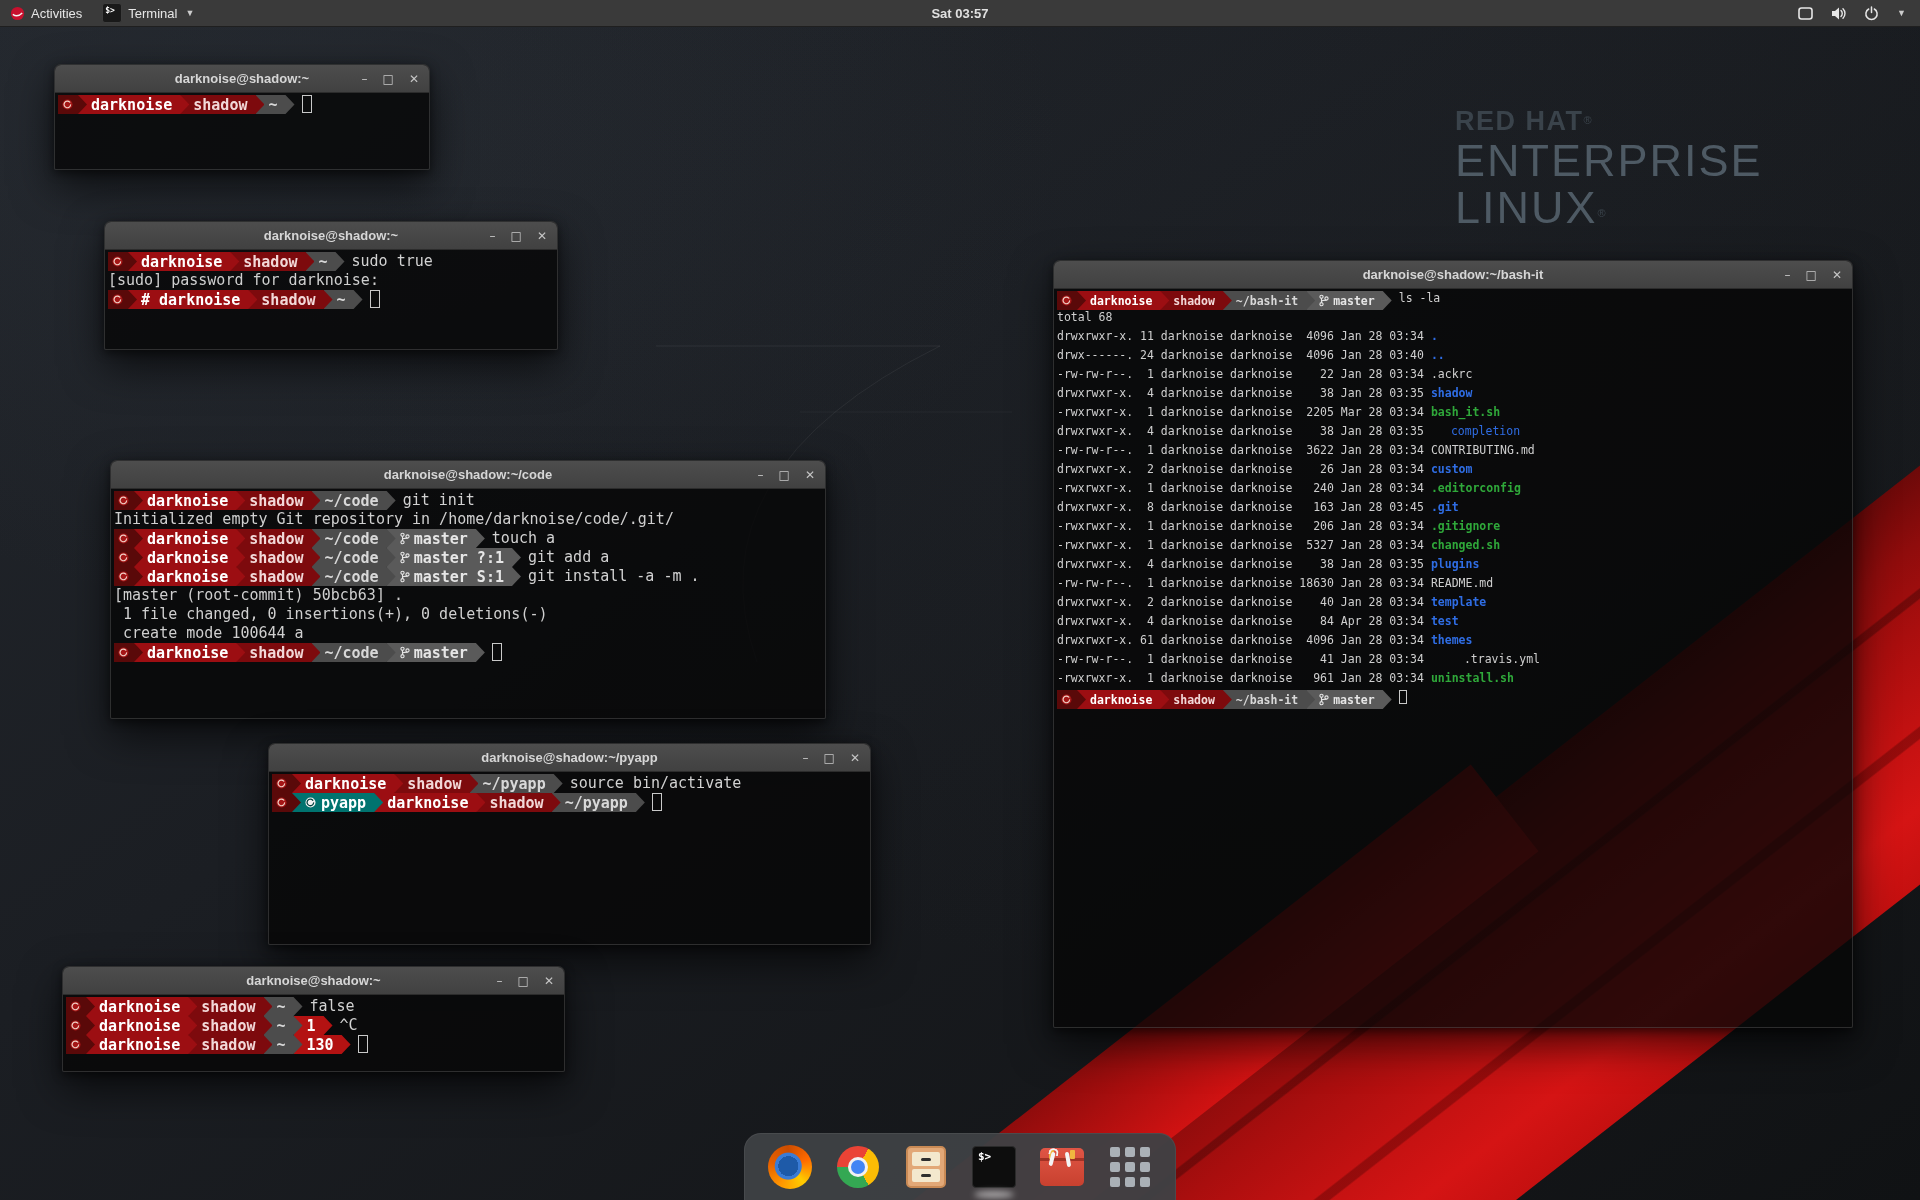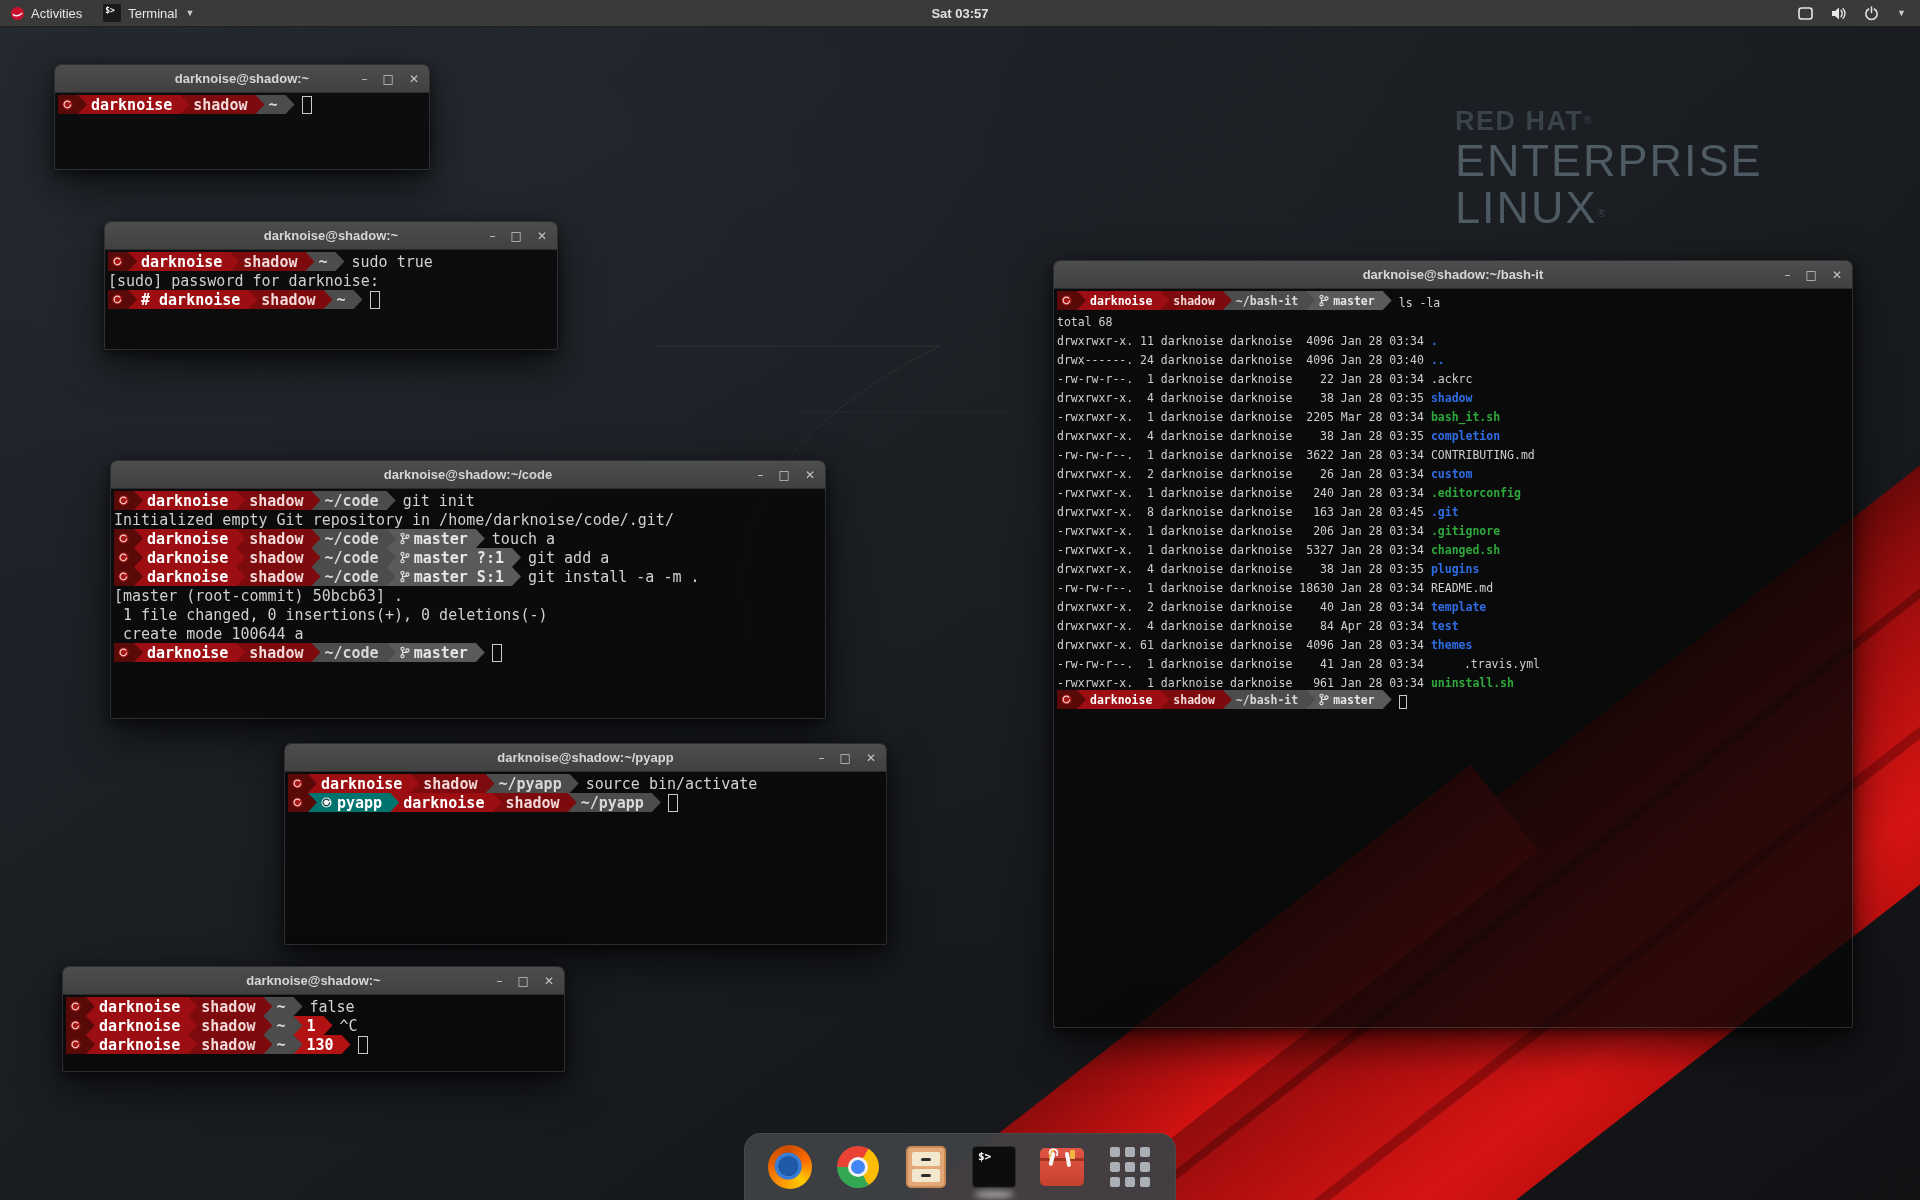--- a/index.html
+++ b/index.html
@@ -41,21 +41,21 @@
     border:1px solid rgba(115,115,115,0.35);border-radius:7px 7px 2px 2px;
     box-shadow:0 16px 42px rgba(0,0,0,0.65), 0 3px 10px rgba(0,0,0,0.5);
     background:rgba(6,6,6,0.80);}
   .titlebar{flex:0 0 27px;height:27px;background:linear-gradient(#4d4d4d,#414141);
     border-bottom:1px solid #2c2c2c;border-radius:6px 6px 0 0;position:relative;
     display:flex;align-items:center;justify-content:center;}
   .title{font-size:13px;font-weight:bold;color:#d6d6d6;}
   .controls{position:absolute;right:10px;top:0;height:100%;display:flex;gap:15px;align-items:center;}
   .wctl{color:#c6c6c6;font-size:12px;line-height:1;font-family:"DejaVu Sans",sans-serif;cursor:default;}
   .term{flex:1 1 auto;overflow:hidden;padding:2px 0 0 3px;font-family:"DejaVu Sans Mono",monospace;}
-  .line{display:flex;align-items:flex-end;height:19px;white-space:pre;}
+  .line{display:flex;align-items:flex-start;height:19px;white-space:pre;}
   .out{color:#cfcfcf;}
   .seg{position:relative;display:inline-flex;align-items:center;height:19px;
     padding:0 17px 0 9px;font-weight:bold;
     clip-path:polygon(0 0,calc(100% - 9px) 0,100% 50%,calc(100% - 9px) 100%,0 100%);}
   .seg + .seg{margin-left:-9px;padding-left:13px;}
   .seg-icon{padding:0 14px 0 4px;}
   .seg svg{flex:0 0 auto;}
   .cmd{margin-left:7px;color:#d2d2d2;}
   .cursor{display:inline-block;width:0.55em;height:1.05em;border:1px solid #c9c9c9;margin-left:7px;}
   .lsfile{font-weight:normal;}
@@ -202,21 +202,21 @@
               <path d="M8.5 3.5 A3.6 3.6 0 1 0 9.4 6.3" fill="none" stroke="#f0d3c9" stroke-width="1.3" stroke-linecap="round"></path>
             </svg></span><span class="seg seg-user" style="background: rgb(156, 14, 18); color: rgb(255, 255, 255); z-index: 39;">darknoise</span><span class="seg seg-host" style="background: rgb(125, 10, 13); color: rgb(242, 216, 216); z-index: 38;">shadow</span><span class="seg seg-path" style="background: rgb(76, 76, 76); color: rgb(216, 216, 216); z-index: 37;">~/code</span><span class="seg seg-git" style="background: rgb(90, 90, 90); color: rgb(230, 230, 230); z-index: 36;"><svg width="10" height="13" viewBox="0 0 10 13" style="margin-right:4px">
               <circle cx="2.5" cy="2.8" r="1.6" fill="none" stroke="currentColor" stroke-width="1.1"></circle>
               <circle cx="2.5" cy="10.2" r="1.6" fill="none" stroke="currentColor" stroke-width="1.1"></circle>
               <circle cx="7.5" cy="4.5" r="1.6" fill="none" stroke="currentColor" stroke-width="1.1"></circle>
               <path d="M2.5 4.4 V8.6 M2.5 7.6 Q2.6 6.1 7.5 6.1" fill="none" stroke="currentColor" stroke-width="1.1"></path>
             </svg>master</span><span class="cursor"></span></div>
       </div>
   </div>
 
-  <div class="win" style="left:284px;top:743px;width:601px;height:200px;z-index:14">
+  <div class="win" style="left:268px;top:743px;width:601px;height:200px;z-index:14">
     <div class="titlebar">
         <span class="title">darknoise@shadow:~/pyapp</span>
         <div class="controls">
           <span class="wctl">–</span>
           <span class="wctl">□</span>
           <span class="wctl">✕</span>
         </div>
       </div>
     <div class="term" style="font-size:15px">
         <div class="line"><span class="seg seg-icon" style="background: rgb(90, 9, 9); color: rgb(232, 202, 202); z-index: 40;"><svg width="11" height="11" viewBox="0 0 12 12">
@@ -276,21 +276,21 @@
               <circle cx="2.5" cy="10.2" r="1.6" fill="none" stroke="currentColor" stroke-width="1.1"></circle>
               <circle cx="7.5" cy="4.5" r="1.6" fill="none" stroke="currentColor" stroke-width="1.1"></circle>
               <path d="M2.5 4.4 V8.6 M2.5 7.6 Q2.6 6.1 7.5 6.1" fill="none" stroke="currentColor" stroke-width="1.1"></path>
             </svg>master</span><span class="cmd">ls -la</span></div>
         <div class="line out">total 68</div>
         <div class="line out"><span>drwxrwxr-x. 11 darknoise darknoise  4096 Jan 28 03:34 </span><span class="lsfile" style="color: rgb(47, 109, 228); font-weight: bold;">.</span></div>
         <div class="line out"><span>drwx------. 24 darknoise darknoise  4096 Jan 28 03:40 </span><span class="lsfile" style="color: rgb(47, 109, 228); font-weight: bold;">..</span></div>
         <div class="line out"><span>-rw-rw-r--.  1 darknoise darknoise    22 Jan 28 03:34 </span><span class="lsfile" style="color: rgb(207, 207, 207);">.ackrc</span></div>
         <div class="line out"><span>drwxrwxr-x.  4 darknoise darknoise    38 Jan 28 03:35 </span><span class="lsfile" style="color: rgb(47, 109, 228); font-weight: bold;">shadow</span></div>
         <div class="line out"><span>-rwxrwxr-x.  1 darknoise darknoise  2205 Mar 28 03:34 </span><span class="lsfile" style="color: rgb(47, 168, 58); font-weight: bold;">bash_it.sh</span></div>
-        <div class="line out"><span>drwxrwxr-x.  4 darknoise darknoise    38 Jan 28 03:35 </span><span class="lsfile" style="color: rgb(47, 109, 228); font-weight: bold;">completion</span></div>
+        <div class="line out"><span>drwxrwxr-x.  4 darknoise darknoise    38 Jan 28 03:35 </span><span class="lsfile" style="color: rgb(47, 109, 228); font-weight: normal; margin-left: 20px;">completion</span></div>
         <div class="line out"><span>-rw-rw-r--.  1 darknoise darknoise  3622 Jan 28 03:34 </span><span class="lsfile" style="color: rgb(207, 207, 207);">CONTRIBUTING.md</span></div>
         <div class="line out"><span>drwxrwxr-x.  2 darknoise darknoise    26 Jan 28 03:34 </span><span class="lsfile" style="color: rgb(47, 109, 228); font-weight: bold;">custom</span></div>
         <div class="line out"><span>-rwxrwxr-x.  1 darknoise darknoise   240 Jan 28 03:34 </span><span class="lsfile" style="color: rgb(47, 168, 58); font-weight: bold;">.editorconfig</span></div>
         <div class="line out"><span>drwxrwxr-x.  8 darknoise darknoise   163 Jan 28 03:45 </span><span class="lsfile" style="color: rgb(47, 109, 228); font-weight: bold;">.git</span></div>
         <div class="line out"><span>-rwxrwxr-x.  1 darknoise darknoise   206 Jan 28 03:34 </span><span class="lsfile" style="color: rgb(47, 168, 58); font-weight: bold;">.gitignore</span></div>
         <div class="line out"><span>-rwxrwxr-x.  1 darknoise darknoise  5327 Jan 28 03:34 </span><span class="lsfile" style="color: rgb(47, 168, 58); font-weight: bold;">changed.sh</span></div>
         <div class="line out"><span>drwxrwxr-x.  4 darknoise darknoise    38 Jan 28 03:35 </span><span class="lsfile" style="color: rgb(47, 109, 228); font-weight: bold;">plugins</span></div>
         <div class="line out"><span>-rw-rw-r--.  1 darknoise darknoise 18630 Jan 28 03:34 </span><span class="lsfile" style="color: rgb(207, 207, 207);">README.md</span></div>
         <div class="line out"><span>drwxrwxr-x.  2 darknoise darknoise    40 Jan 28 03:34 </span><span class="lsfile" style="color: rgb(47, 109, 228); font-weight: bold;">template</span></div>
         <div class="line out"><span>drwxrwxr-x.  4 darknoise darknoise    84 Apr 28 03:34 </span><span class="lsfile" style="color: rgb(47, 109, 228); font-weight: bold;">test</span></div>

